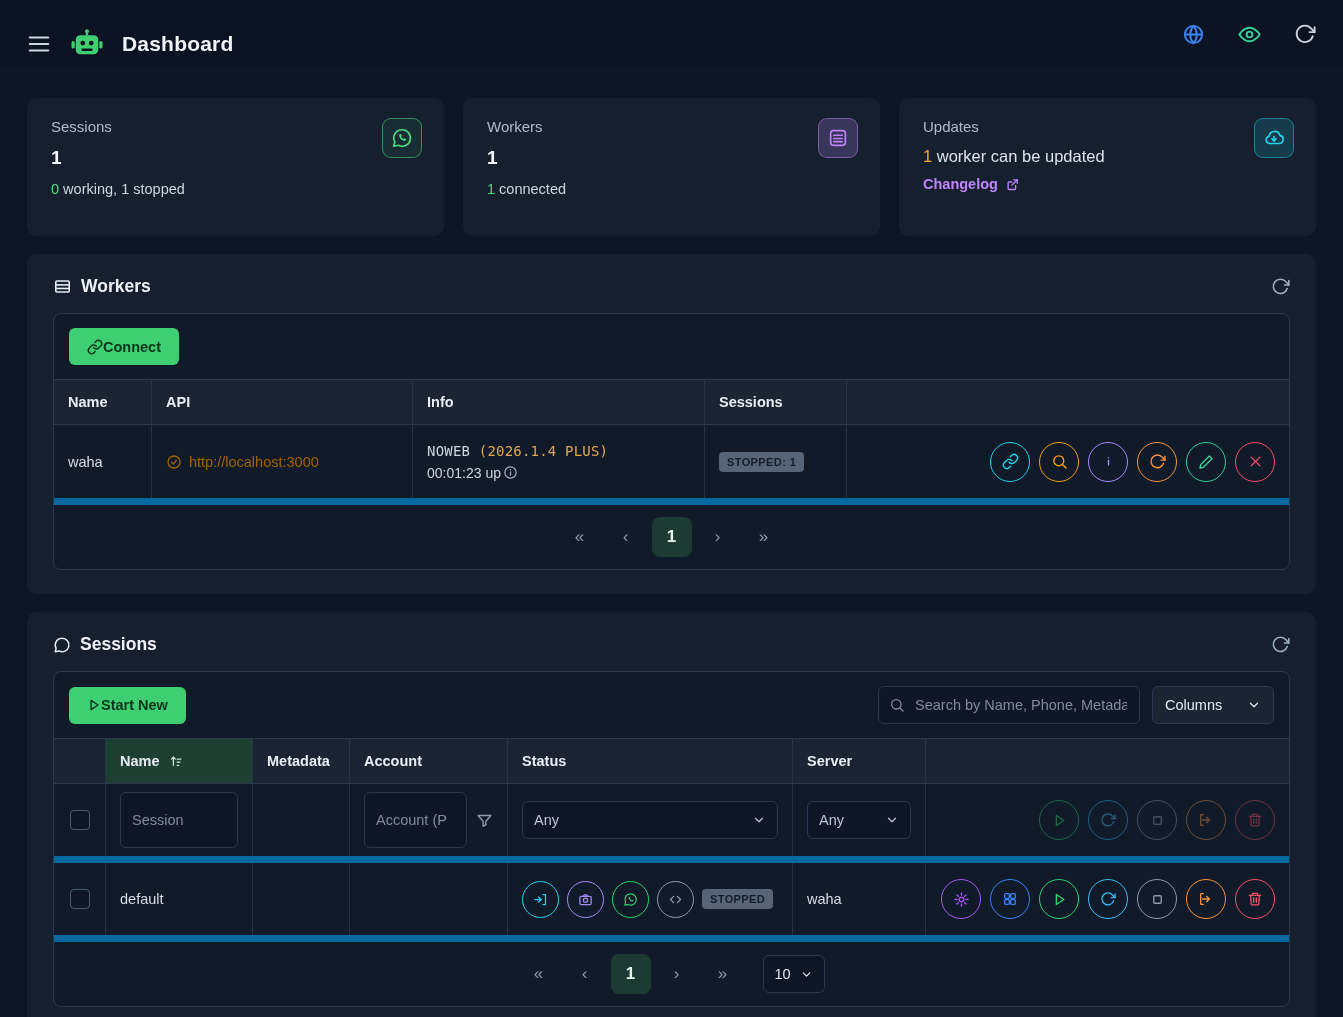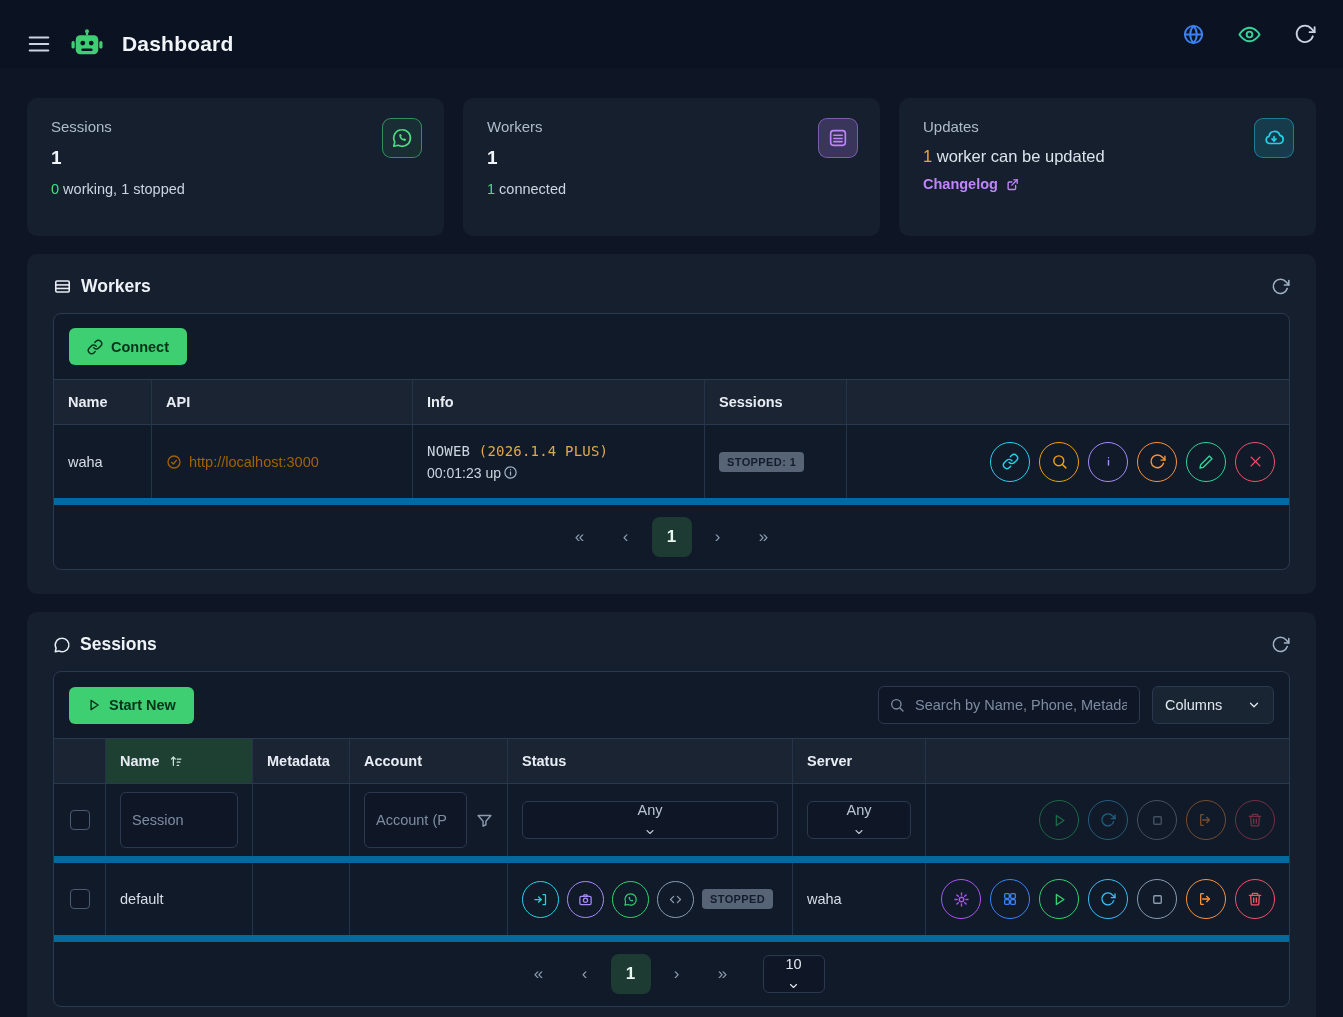--- a/index.html
+++ b/index.html
@@ -40,30 +40,30 @@
 
   
   .panel{margin-top:18px;background:#151f2e;border-radius:10px;padding:22px 26px 24px;box-sizing:border-box;}
   .panel-head{display:flex;align-items:center;justify-content:space-between;}
   .panel-title{display:flex;align-items:center;gap:9px;font-size:17.5px;font-weight:700;color:#eef2f7;}
   .panel-refresh{color:#9fb0c3;}
   .box{margin-top:16px;border:1px solid #2b3950;border-radius:8px;background:#111a28;overflow:hidden;}
   .toolbar{padding:14px 15px;display:flex;align-items:center;justify-content:space-between;}
   .toolbar-right{display:flex;align-items:center;gap:12px;}
 
-  .btn-green{background:#3ecf72;color:#04331a;border-radius:6px;height:37px;padding:0 18px;font-size:14.5px;font-weight:700;display:inline-flex;align-items:center;gap:8px;}
+  .btn-green{background:#3ecf72;color:#04331a;border-radius:6px;height:37px;padding:0 18px;font-size:14.5px;font-weight:700;display:inline-flex;align-items:center;gap:0;}
 
   .search{position:relative;}
   .search input{height:38px;background:#0f1726;border:1px solid #2b3950;border-radius:6px;color:#e2e8f0;padding:0 12px 0 36px;font-size:14.5px;box-sizing:border-box;outline:none;width:100%;}
   .search input::placeholder{color:#7d8ca1;}
   .search .mag{position:absolute;left:11px;top:11px;color:#7d8ca1;}
   .search-workers{width:264px;}
   .search-sessions{width:262px;}
   .dropdown{height:38px;background:#1a2534;border:1px solid #2b3950;border-radius:6px;display:inline-flex;align-items:center;justify-content:space-between;padding:0 12px;color:#e2e8f0;font-size:14.5px;gap:10px;}
-  .select{height:38px;background:#0f1726;border:1px solid #2b3950;border-radius:6px;display:inline-flex;align-items:center;justify-content:space-between;padding:0 11px;color:#b9c5d4;font-size:14.5px;gap:8px;box-sizing:border-box;flex-direction:column;}
+  .select{height:38px;background:#0f1726;border:1px solid #2b3950;border-radius:6px;display:inline-flex;align-items:center;justify-content:space-between;padding:0 11px;color:#b9c5d4;font-size:14.5px;gap:8px;box-sizing:border-box;}
 
   
   .thead{display:flex;background:#1a2433;border-top:1px solid #2b3950;border-bottom:1px solid #2b3950;}
   .th{font-weight:700;font-size:14.5px;color:#e8edf4;display:flex;align-items:center;padding:0 14px;height:44px;box-sizing:border-box;}
   .trow{display:flex;border-bottom:7px solid #0369a1;}
   .td{display:flex;align-items:center;padding:0 14px;font-size:14.5px;color:#d7dee8;box-sizing:border-box;}
   .thead > * + *, .trow > * + *{border-left:1px solid #26344a;}
 
   
   .wc-name{width:97px;flex:none;}

